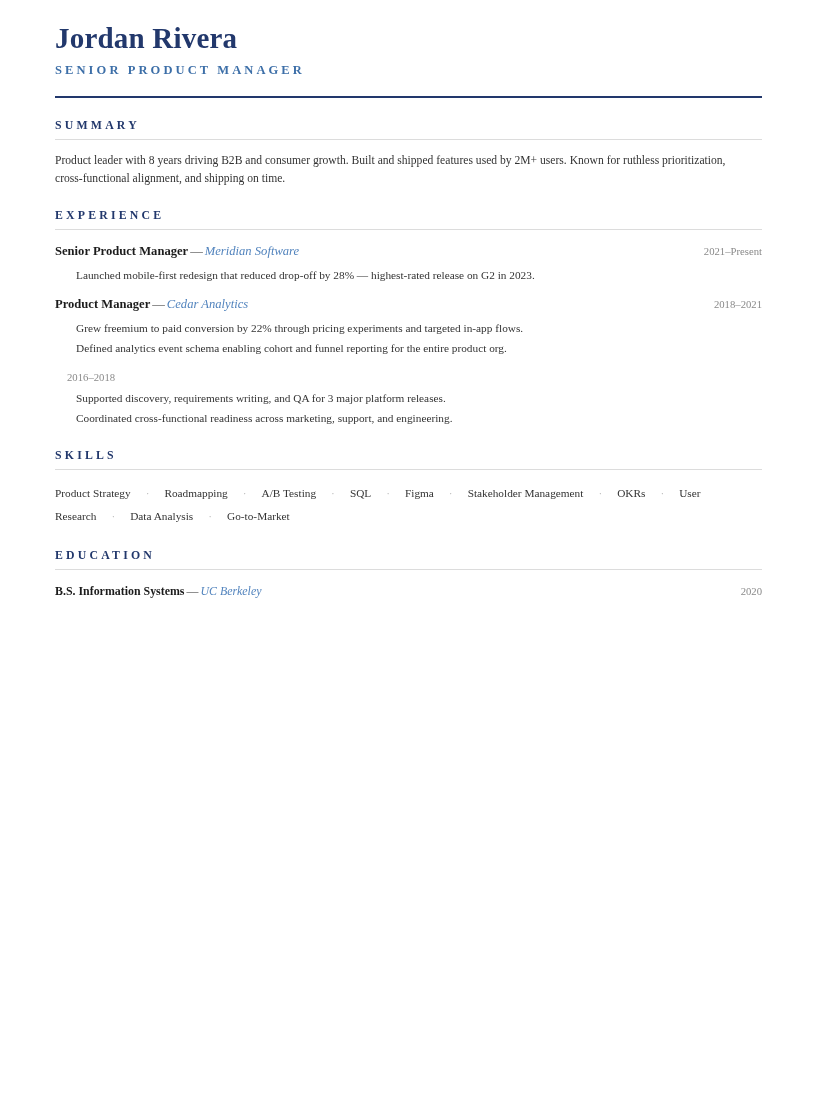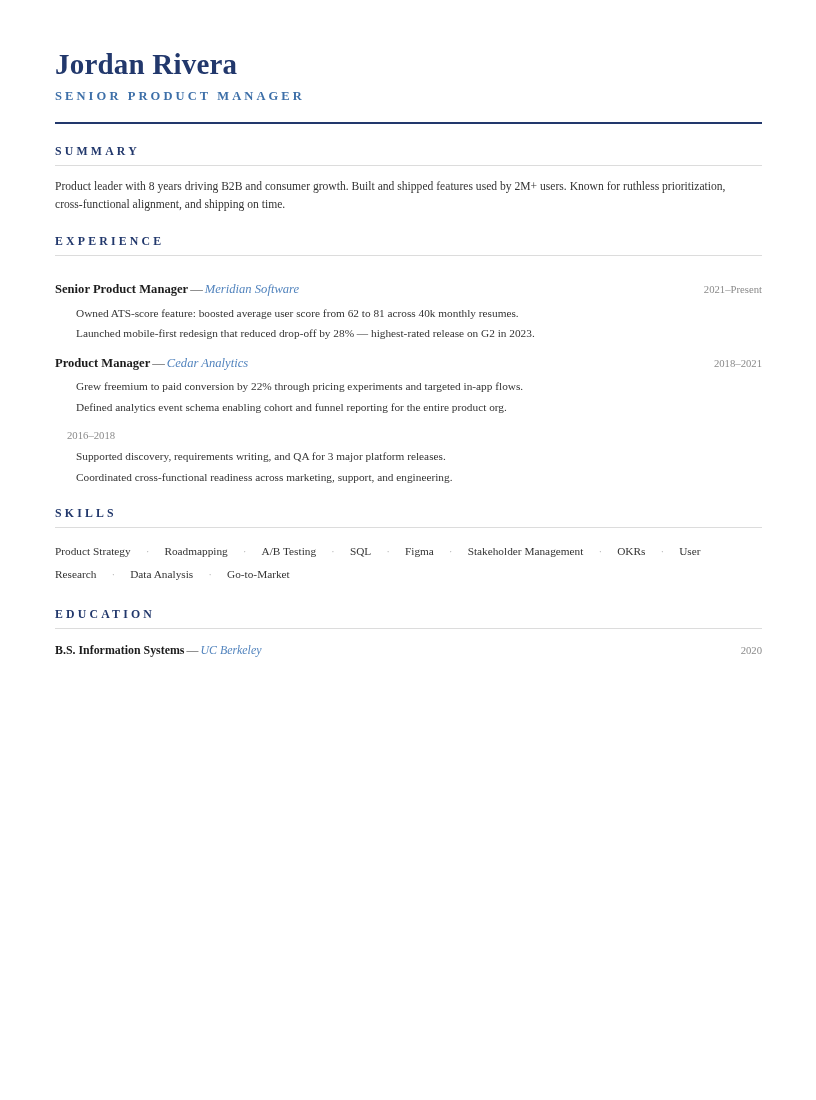--- a/index.html
+++ b/index.html
@@ -11,21 +11,21 @@
     width: 816px;
     height: 1100px;
     font-family: "Liberation Serif", "DejaVu Serif", serif;
     color: #333333;
     -webkit-font-smoothing: antialiased;
   }
   .page {
     width: 816px;
     height: 828px;
     box-sizing: border-box;
-    padding: 49px 54px 0 55px;
+    padding: 23px 54px 0 55px;
     position: relative;
   }
 
   
   .name {
     font-size: 29px;
     font-weight: bold;
     color: #22386c;
     line-height: 1.1;
     margin: 0 0 8px 0;
@@ -86,21 +86,21 @@
     margin: 12px 0 0 0;
     max-width: 692px;
     text-align: left;
   }
 
   
   .job {
     margin-top: 13px;
   }
   .job:first-of-type {
-    margin-top: 26px;
+    margin-top: 14px;
   }
   .job-head {
     display: flex;
     align-items: baseline;
     justify-content: space-between;
     width: 707px;
   }
   .job-title-wrap {
     font-size: 12.6px;
     line-height: 1.25;
@@ -207,21 +207,20 @@
   <div class="section">
     <div class="section-title">EXPERIENCE</div>
     <hr class="rule-thin">
     <div id="experience-list">
         <div class="job">
           <div class="job-head">
             <div class="job-title-wrap"><span class="job-title">Senior Product Manager</span><span class="job-dash">—</span><span class="job-company">Meridian Software</span></div>
             <div class="job-dates">2021–Present</div>
           </div>
           <ul class="bullets">
-            <li>Owned ATS-score feature: boosted average user score from 62 to 81 across 40k monthly resumes.</li>
             <li>Launched mobile-first redesign that reduced drop-off by 28% — highest-rated release on G2 in 2023.</li>
           </ul>
         </div>
         <div class="job">
           <div class="job-head">
             <div class="job-title-wrap"><span class="job-title">Product Manager</span><span class="job-dash">—</span><span class="job-company">Cedar Analytics</span></div>
             <div class="job-dates">2018–2021</div>
           </div>
           <ul class="bullets">
             <li>Grew freemium to paid conversion by 22% through pricing experiments and targeted in-app flows.</li>

